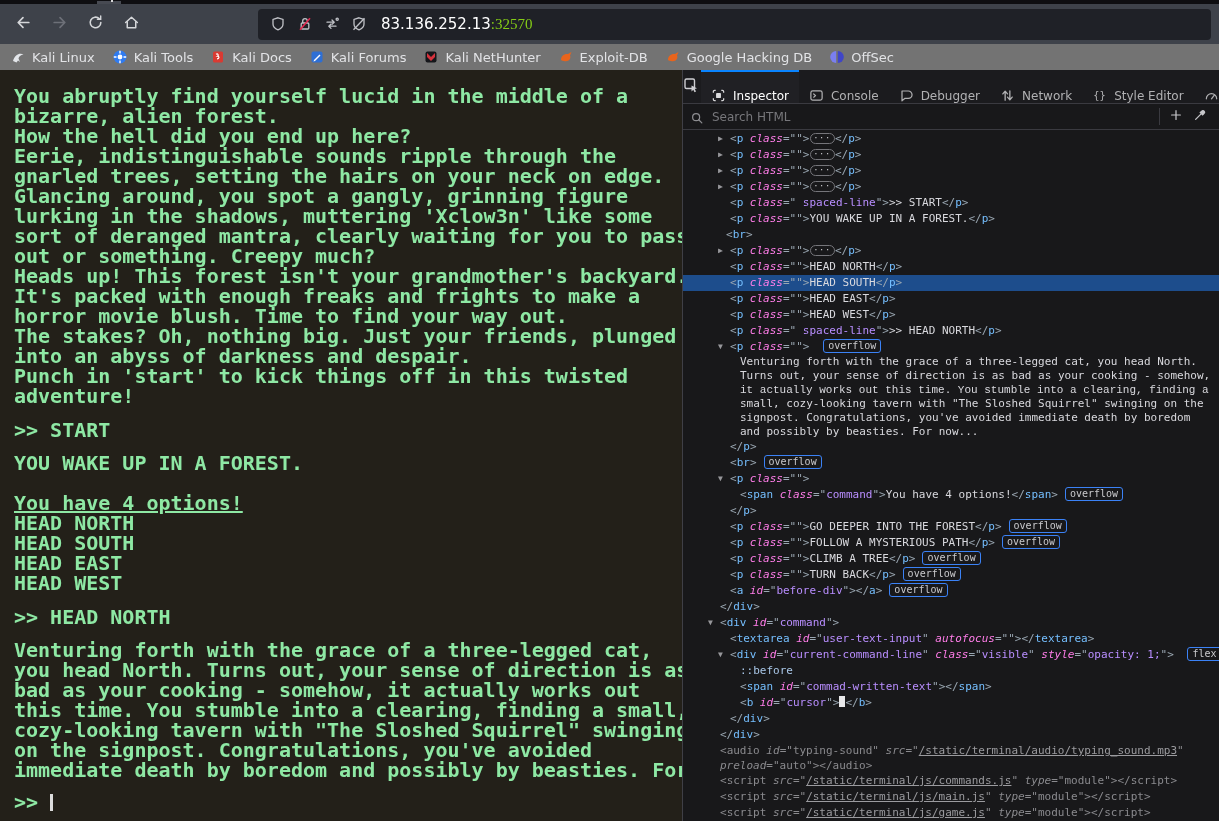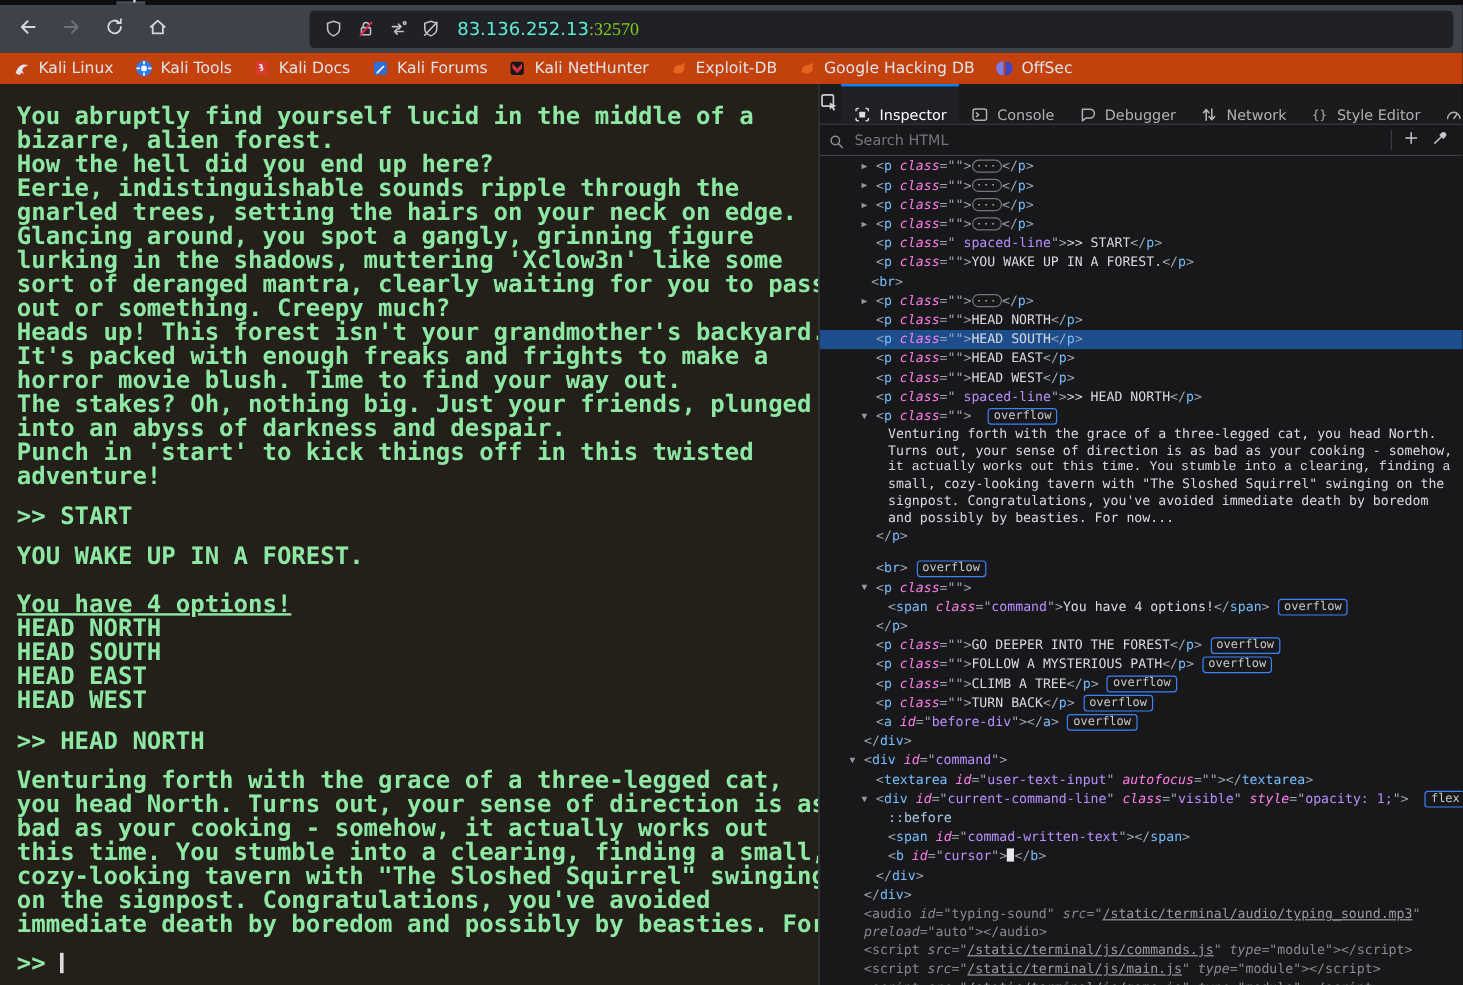--- a/index.html
+++ b/index.html
@@ -13,25 +13,25 @@
 
   
   .toolbar{height:40px;background:#3e424a;display:flex;align-items:center;padding:0 8px;}
   .nav-btn{width:30px;height:30px;margin-right:6px;border-radius:4px;display:flex;align-items:center;justify-content:center;color:#d5d7da;}
   .nav-btn.dim{color:#6d7078;}
   .nav-btn svg{width:17px;height:17px;}
   .urlbar{margin-left:106px;flex:1;height:31px;background:#1f2127;border-radius:4px;display:flex;align-items:center;padding:0 11px;color:#c9cbd0;}
   .urlbar .uicon{width:17px;height:17px;margin-right:10px;display:flex;align-items:center;justify-content:center;color:#c0c2c7;}
   .urlbar .uicon svg{width:16px;height:16px;}
   .url-text{font-size:15px;margin-left:4px;white-space:pre;}
-  .url-text .host{color:#5eead4;}
+  .url-text .host{color:#ffffff;}
   .url-text .port{color:#84cc16;font-family:Liberation Serif, serif;}
 
   
-  .bookmarks{height:26px;background:#c2410c;display:flex;align-items:center;padding:0 10px;font-size:13px;color:#e2e3e6;}
+  .bookmarks{height:26px;background:#737373;display:flex;align-items:center;padding:0 10px;font-size:13px;color:#e2e3e6;}
   .bm{display:flex;align-items:center;margin-right:17px;}
   .fav{width:16px;height:16px;margin-right:6px;flex:0 0 auto;}
   .fav svg{width:16px;height:16px;display:block;}
 
   
   .main{display:flex;height:751px;}
 
   
   .terminal{width:682px;height:751px;box-sizing:border-box;background:#232019;padding:16px 0 0 14px;overflow:hidden;
             font-family:"DejaVu Sans Mono",monospace;font-weight:bold;font-size:20px;line-height:20px;color:#8ee8a4;white-space:pre;}
@@ -299,21 +299,21 @@
           <div class="m-row" style="padding-left: 47px;"><span class="sg-p">&lt;</span><span class="sg-t">p</span><span class="sg-a"> class</span><span class="sg-p">=""&gt;</span><span class="sg-x">HEAD WEST</span><span class="sg-p">&lt;/</span><span class="sg-t">p</span><span class="sg-p">&gt;</span></div>
           <div class="m-row" style="padding-left: 47px;"><span class="sg-p">&lt;</span><span class="sg-t">p</span><span class="sg-a"> class</span><span class="sg-p">="</span><span class="sg-v"> spaced-line</span><span class="sg-p">"&gt;</span><span class="sg-x">&gt;&gt; HEAD NORTH</span><span class="sg-p">&lt;/</span><span class="sg-t">p</span><span class="sg-p">&gt;</span></div>
           <div class="m-row" style="padding-left: 47px;"><span class="m-arrow" style="left: 35px;">▼</span><span class="sg-p">&lt;</span><span class="sg-t">p</span><span class="sg-a"> class</span><span class="sg-p">=""&gt; </span><span class="badge">overflow</span></div>
           <div class="m-row h14" style="padding-left: 57px;"><span class="sg-x">Venturing forth with the grace of a three-legged cat, you head North.</span></div>
           <div class="m-row h14" style="padding-left: 57px;"><span class="sg-x">Turns out, your sense of direction is as bad as your cooking - somehow,</span></div>
           <div class="m-row h14" style="padding-left: 57px; font-family: Liberation Mono, monospace;"><span class="sg-x">it actually works out this time. You stumble into a clearing, finding a</span></div>
           <div class="m-row h14" style="padding-left: 57px;"><span class="sg-x">small, cozy-looking tavern with "The Sloshed Squirrel" swinging on the</span></div>
           <div class="m-row h14" style="padding-left: 57px;"><span class="sg-x">signpost. Congratulations, you've avoided immediate death by boredom</span></div>
           <div class="m-row h14" style="padding-left: 57px;"><span class="sg-x">and possibly by beasties. For now...</span></div>
           <div class="m-row" style="padding-left: 47px;"><span class="sg-p">&lt;/</span><span class="sg-t">p</span><span class="sg-p">&gt;</span></div>
-          <div class="m-row" style="padding-left: 47px; margin-top: 11px;"><span class="sg-p">&lt;</span><span class="sg-t">br</span><span class="sg-p">&gt;</span><span class="badge">overflow</span></div>
+          <div class="m-row" style="padding-left: 47px;"><span class="sg-p">&lt;</span><span class="sg-t">br</span><span class="sg-p">&gt;</span><span class="badge">overflow</span></div>
           <div class="m-row" style="padding-left: 47px;"><span class="m-arrow" style="left: 35px;">▼</span><span class="sg-p">&lt;</span><span class="sg-t">p</span><span class="sg-a"> class</span><span class="sg-p">=""&gt;</span></div>
           <div class="m-row" style="padding-left: 57px;"><span class="sg-p">&lt;</span><span class="sg-t">span</span><span class="sg-a"> class</span><span class="sg-p">="</span><span class="sg-v">command</span><span class="sg-p">"&gt;</span><span class="sg-x">You have 4 options!</span><span class="sg-p">&lt;/</span><span class="sg-t">span</span><span class="sg-p">&gt;</span><span class="badge">overflow</span></div>
           <div class="m-row" style="padding-left: 47px;"><span class="sg-p">&lt;/</span><span class="sg-t">p</span><span class="sg-p">&gt;</span></div>
           <div class="m-row" style="padding-left: 47px;"><span class="sg-p">&lt;</span><span class="sg-t">p</span><span class="sg-a"> class</span><span class="sg-p">=""&gt;</span><span class="sg-x">GO DEEPER INTO THE FOREST</span><span class="sg-p">&lt;/</span><span class="sg-t">p</span><span class="sg-p">&gt;</span><span class="badge">overflow</span></div>
           <div class="m-row" style="padding-left: 47px;"><span class="sg-p">&lt;</span><span class="sg-t">p</span><span class="sg-a"> class</span><span class="sg-p">=""&gt;</span><span class="sg-x">FOLLOW A MYSTERIOUS PATH</span><span class="sg-p">&lt;/</span><span class="sg-t">p</span><span class="sg-p">&gt;</span><span class="badge">overflow</span></div>
           <div class="m-row" style="padding-left: 47px;"><span class="sg-p">&lt;</span><span class="sg-t">p</span><span class="sg-a"> class</span><span class="sg-p">=""&gt;</span><span class="sg-x">CLIMB A TREE</span><span class="sg-p">&lt;/</span><span class="sg-t">p</span><span class="sg-p">&gt;</span><span class="badge">overflow</span></div>
           <div class="m-row" style="padding-left: 47px;"><span class="sg-p">&lt;</span><span class="sg-t">p</span><span class="sg-a"> class</span><span class="sg-p">=""&gt;</span><span class="sg-x">TURN BACK</span><span class="sg-p">&lt;/</span><span class="sg-t">p</span><span class="sg-p">&gt;</span><span class="badge">overflow</span></div>
           <div class="m-row" style="padding-left: 47px;"><span class="sg-p">&lt;</span><span class="sg-t">a</span><span class="sg-a"> id</span><span class="sg-p">="</span><span class="sg-v">before-div</span><span class="sg-p">"&gt;&lt;/</span><span class="sg-t">a</span><span class="sg-p">&gt;</span><span class="badge">overflow</span></div>
           <div class="m-row" style="padding-left: 37px;"><span class="sg-p">&lt;/</span><span class="sg-t">div</span><span class="sg-p">&gt;</span></div>
           <div class="m-row" style="padding-left: 37px;"><span class="m-arrow" style="left: 25px;">▼</span><span class="sg-p">&lt;</span><span class="sg-t">div</span><span class="sg-a"> id</span><span class="sg-p">="</span><span class="sg-v">command</span><span class="sg-p">"&gt;</span></div>

